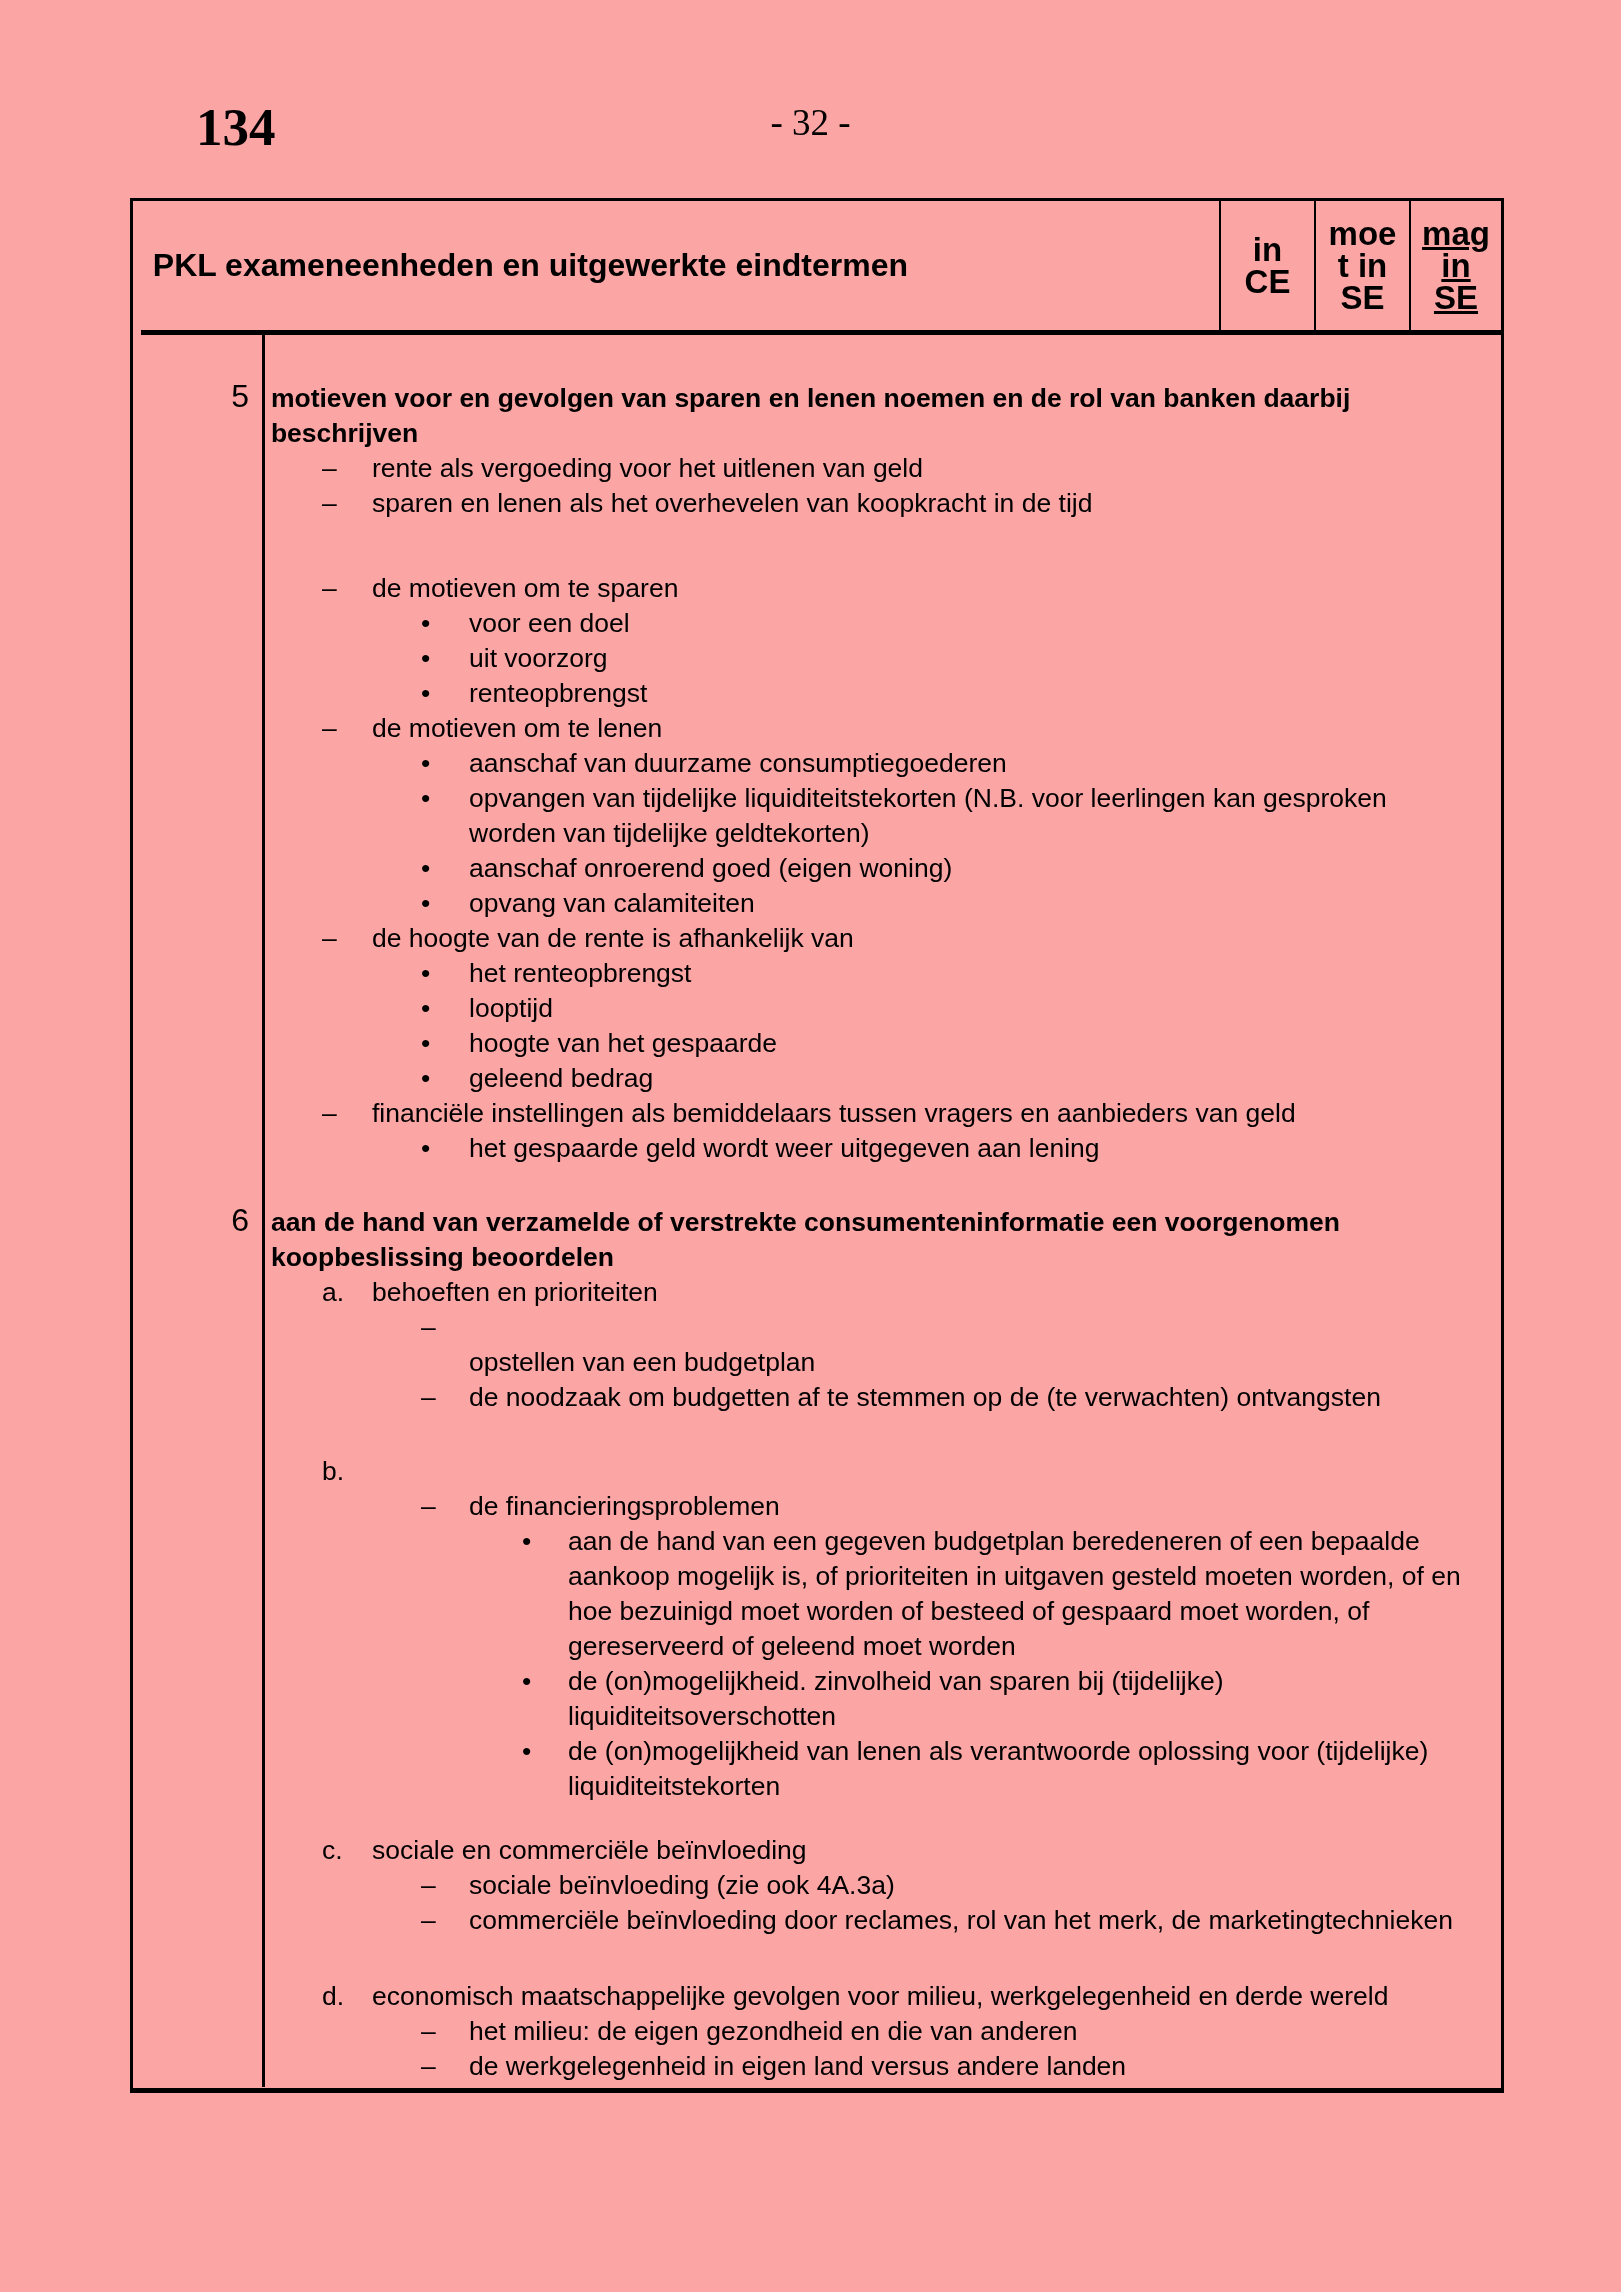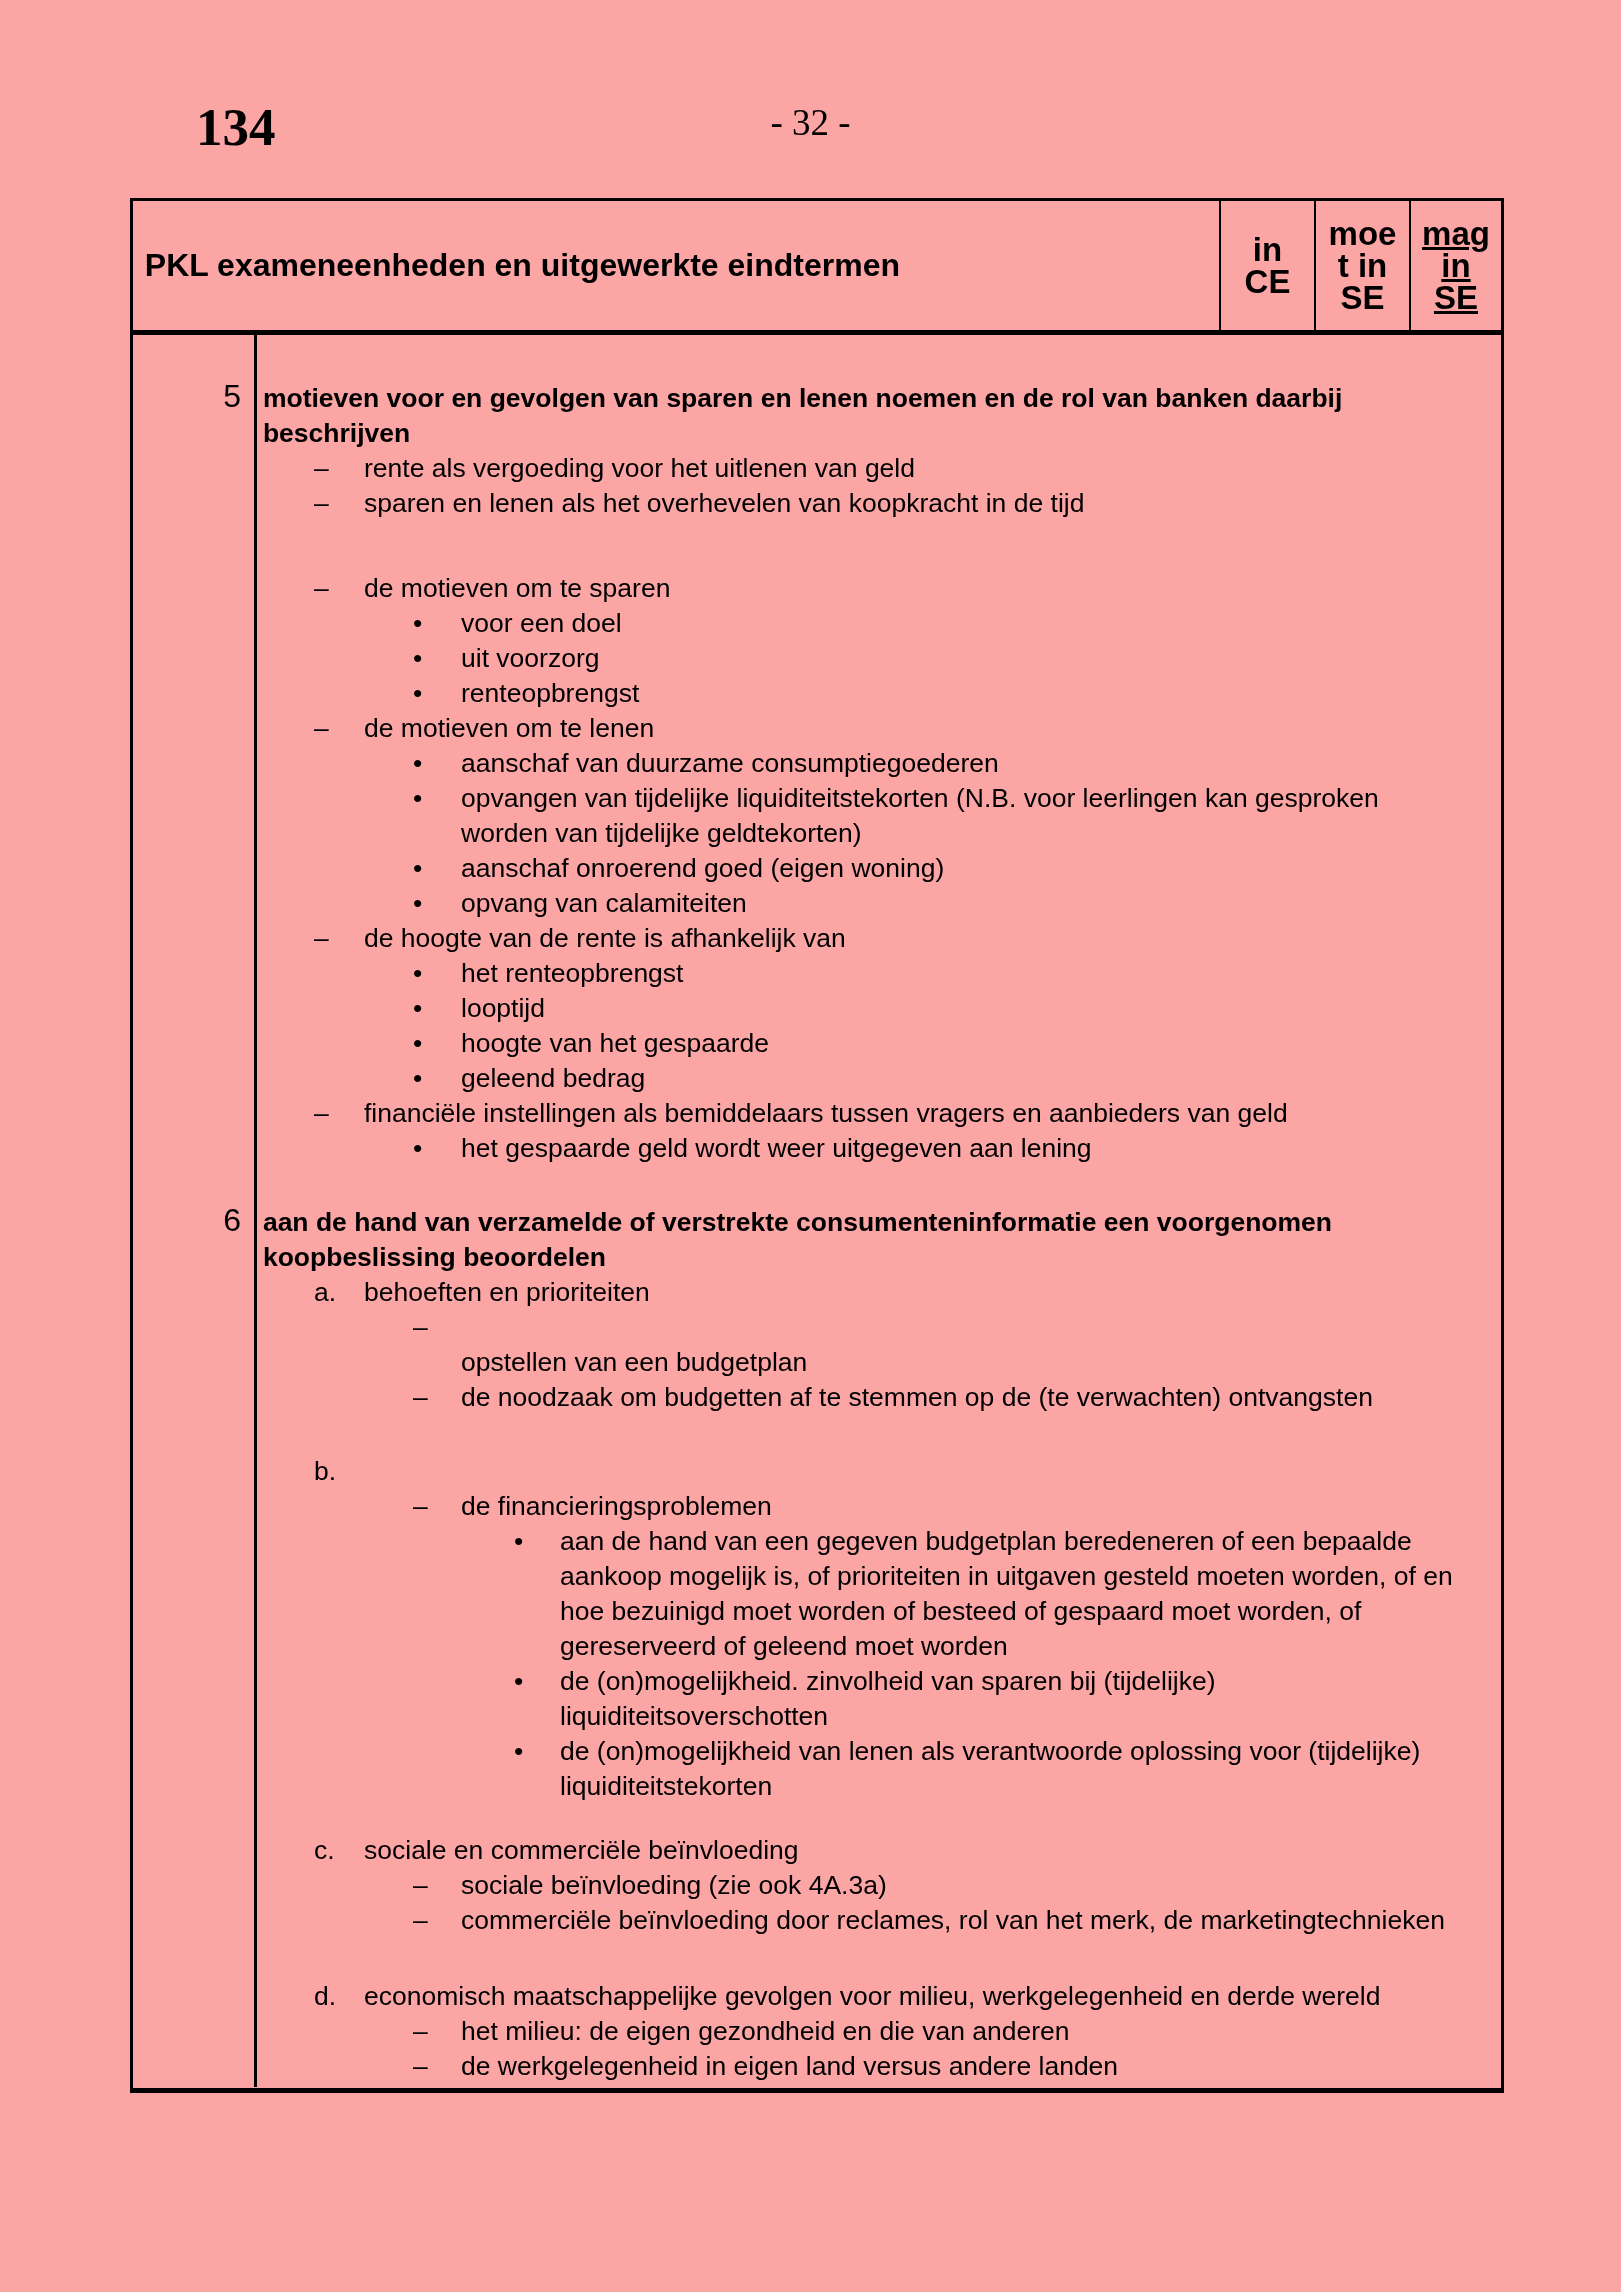--- a/index.html
+++ b/index.html
@@ -21,20 +21,21 @@
     position:absolute; left:0; right:0; top:106px;
     text-align:center;
     font-family:"Liberation Serif","DejaVu Serif",serif;
     font-size:37px; line-height:33px;
   }
   .exam-table {
     position:absolute; left:130px; top:198px;
     width:1374px; height:1895px;
     border:3.9px solid #000;
     border-bottom-width:5.9px;
+    padding-left:8px;
   }
   .t-header {
     display:flex; height:134px;
     border-bottom:5.9px solid #000;
   }
   .h-title {
     flex:1; display:flex; align-items:center;
     padding-left:11.8px;
     font-weight:bold; font-size:32px; line-height:37px;
     white-space:nowrap;

